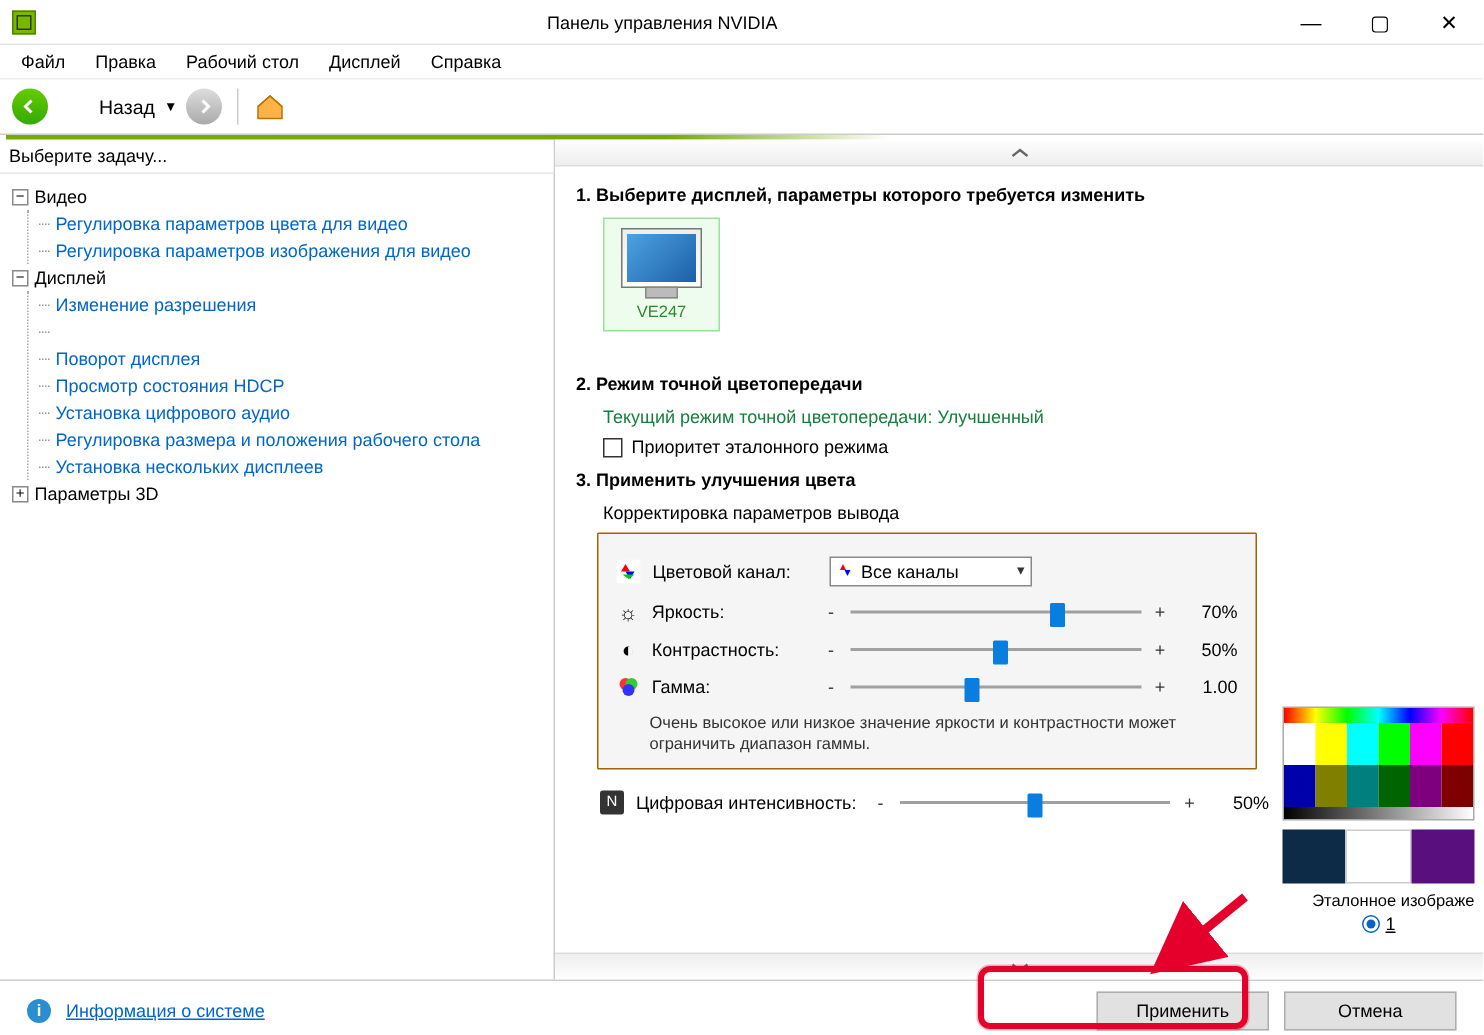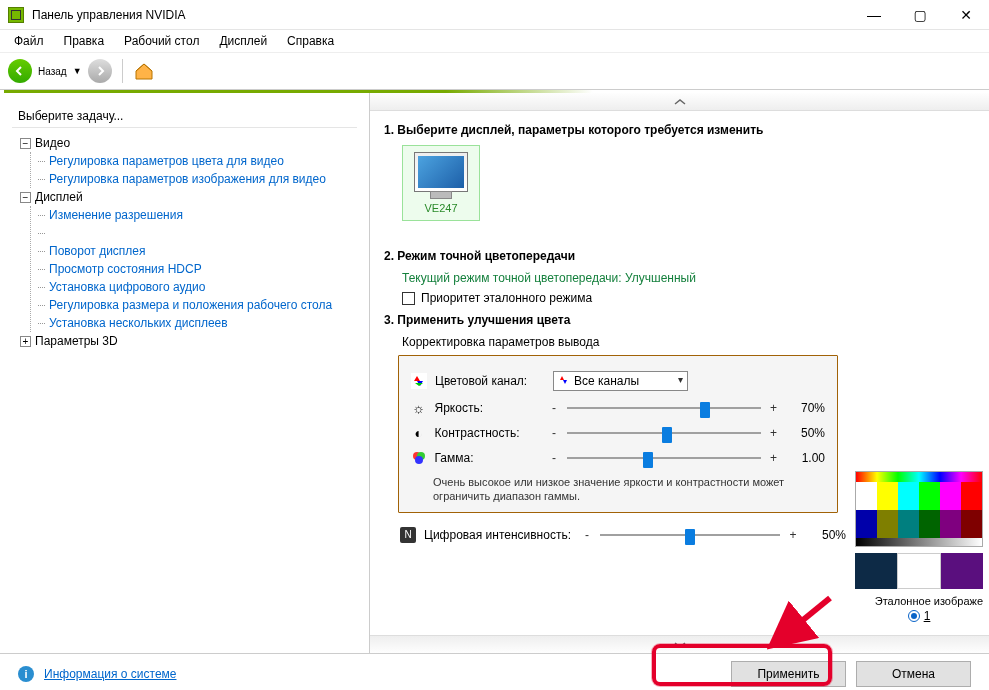--- a/index.html
+++ b/index.html
@@ -1,33 +1,33 @@
 <!DOCTYPE html>
 <html><head>
 <meta charset="utf-8">
 <style>
 * { box-sizing: border-box; margin: 0; padding: 0; }
 body { font-family: "Segoe UI", Tahoma, sans-serif; font-size: 12px; background: #fff; width: 989px; height: 690px; overflow: hidden; position: relative; }
-.titlebar { height: 30px; display: flex; align-items: center; padding: 0 0 0 8px; border-bottom: 1px solid #e5e5e5; }
+.titlebar { height: 30px; display: flex; align-items: center; padding: 0 0 0 8px; border-bottom: 1px solid #e5e5e5; text-align: center; }
 .titlebar .nvicon { width: 16px; height: 16px; background: #76b900; border: 1px solid #547f00; margin-right: 8px; display:flex; align-items:center; justify-content:center;}
 .titlebar .nvicon::before{content:"";width:8px;height:8px;border:1px solid #333;}
 .titlebar .title { flex: 1; font-size: 12px; }
 .winbtns { display: flex; }
 .winbtn { width: 46px; height: 30px; display: flex; align-items: center; justify-content: center; font-size: 14px; color: #000; }
 .menubar { height: 22px; display: flex; align-items: center; padding: 0 4px; font-size: 12px; gap: 0; }
 .menubar span { padding: 2px 10px; }
 .toolbar { height: 38px; border-top: 1px solid #eee; border-bottom: 1px solid #ccc; display: flex; align-items: center; padding: 0 8px; gap: 6px; }
 .tbtn { width: 24px; height: 24px; border-radius: 12px; display: flex; align-items: center; justify-content: center; font-size: 14px; color: #fff; }
 .tbtn.back { background: linear-gradient(#6c0,#3a0); }
 .tbtn.fwd { background: linear-gradient(#ddd,#aaa); }
-.toolbar .lbl { font-size: 10px; }
+.toolbar .lbl { font-size: 13px; margin-left: 28px; }
 .toolbar .home { width:22px;height:22px; }
 .sep { width:1px; height:24px; background:#ccc; margin:0 4px; }
 .content { display: flex; height: 560px; }
-.sidebar { width: 370px; border-right: 1px solid #ccc; padding: 12px; display:flex; flex-direction:column; }
+.sidebar { width: 370px; border-right: 1px solid #ccc; padding: 0; display:flex; flex-direction:column; }
 .side-head { font-size: 12px; padding: 4px 6px; border-bottom:1px solid #e5e5e5; background:#fff; }
 .tree { padding: 6px 4px 6px 6px; overflow:auto; flex:1; }
 .tree-node { margin:0; }
 .tree-row { display:flex; align-items:center; padding:1px 2px; font-size:12px; line-height:16px; }
 .tree-row .tog { width:11px; height:11px; border:1px solid #888; display:flex; align-items:center; justify-content:center; font-size:10px; line-height:9px; margin-right:4px; background:#fff;}
 .tree-row .dots { color:#888; letter-spacing:-1px; font-size:9px; margin-right:2px; white-space:nowrap;}
 .tree-children { margin-left: 12px; border-left: 1px dotted #aaa; padding-left: 4px; }
 .tree-link { color:#0066cc; cursor:pointer; padding:0 2px; }
 .tree-link.sel { background:#0a64c8; color:#fff; }
 .main { flex:1; overflow:hidden; position:relative; display:flex; flex-direction:column; }

